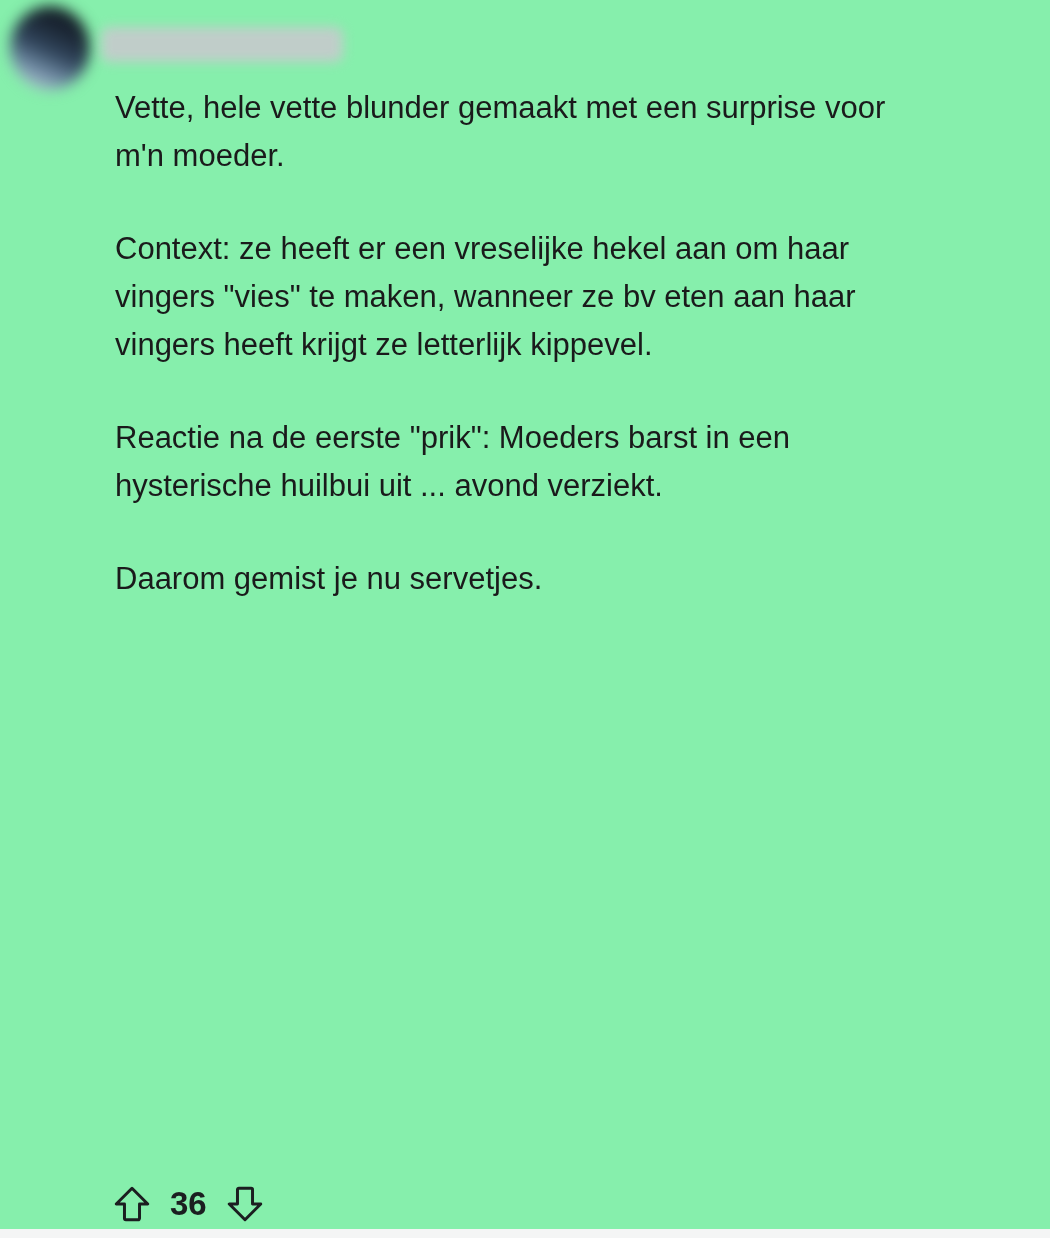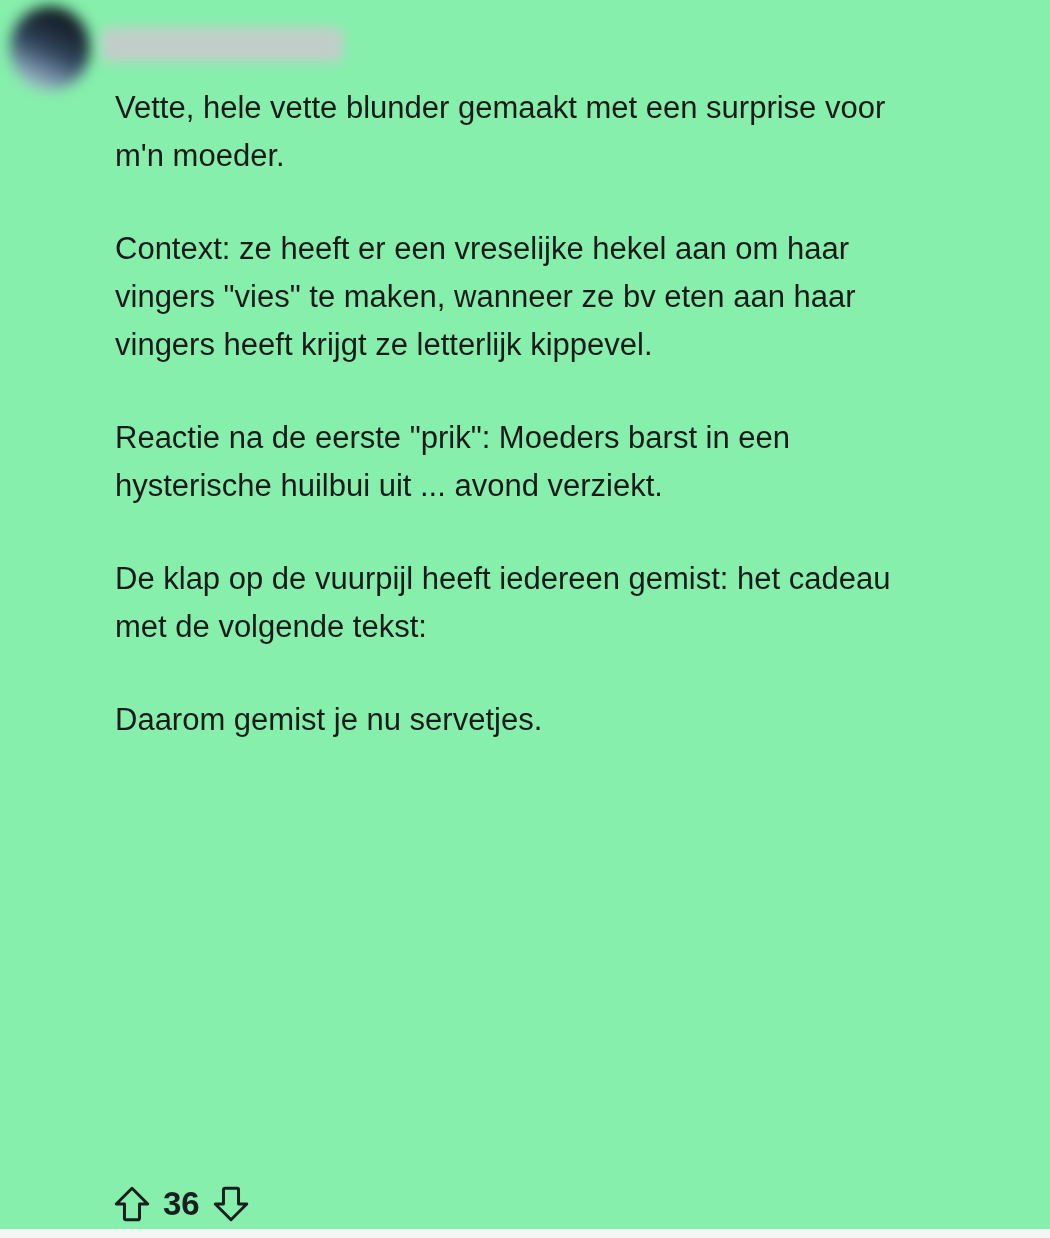--- a/index.html
+++ b/index.html
@@ -47,21 +47,21 @@
     margin: 0 0 45px 0;
     white-space: pre-line;
     color: #1a1a1b;
   }
   .vote-row {
     position: absolute;
     left: 111px;
     top: 1183px;
     display: flex;
     align-items: center;
-    gap: 10px;
+    gap: 17px;
   }
   .vote-btn {
     background: none;
     border: none;
     padding: 0;
     margin: 0;
     cursor: pointer;
     display: flex;
     align-items: center;
     justify-content: center;
@@ -92,22 +92,20 @@
   <div class="username-blur"></div>
 
   <div class="content">
     <p class="para">Vette, hele vette blunder gemaakt met een surprise voor
 m'n moeder.</p>
     <p class="para">Context: ze heeft er een vreselijke hekel aan om haar
 vingers "vies" te maken, wanneer ze bv eten aan haar
 vingers heeft krijgt ze letterlijk kippevel.</p>
     <p class="para">Reactie na de eerste "prik": Moeders barst in een
 hysterische huilbui uit ... avond verziekt.</p>
-    <p class="para">De klap op de vuurpijl heeft iedereen gemist: het cadeau
-met de volgende tekst:</p>
     <p class="para">Daarom gemist je nu servetjes.</p>
   </div>
 
   <div class="vote-row">
     <button class="vote-btn">
       <svg width="42" height="42" viewBox="0 0 24 24" fill="none" stroke="#1b1e20" stroke-width="1.7" stroke-linejoin="round" stroke-linecap="round">
         <path d="M12 3 L21 12 H16.3 V20.2 A0.8 0.8 0 0 1 15.5 21 H8.5 A0.8 0.8 0 0 1 7.7 20.2 V12 H3 Z"></path>
       </svg>
     </button>
     <span class="vote-count">36</span>

